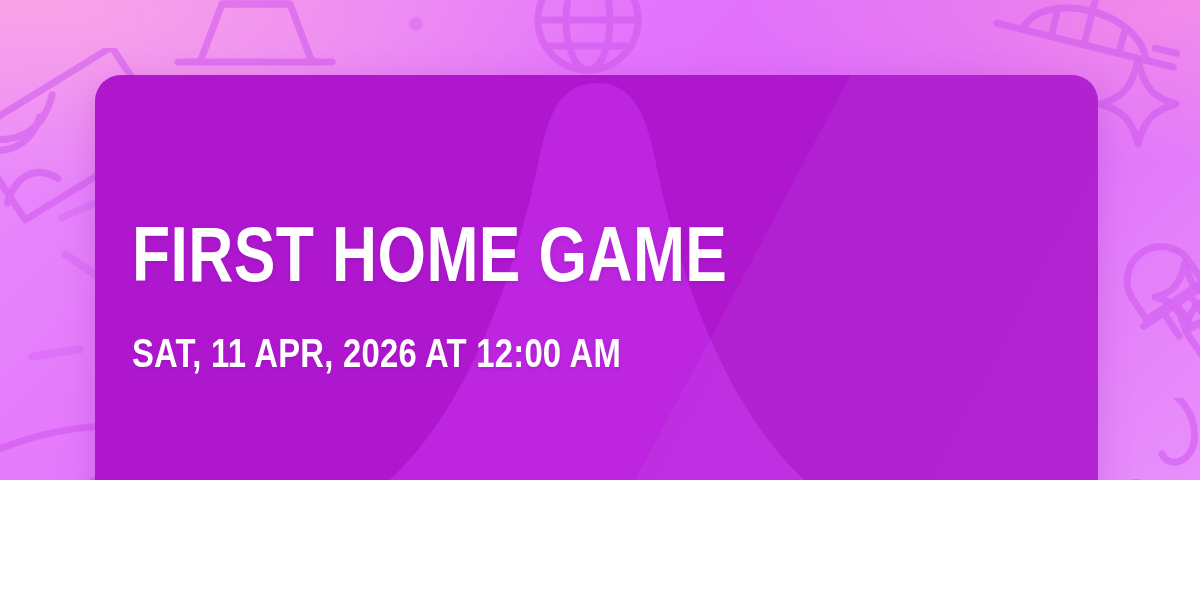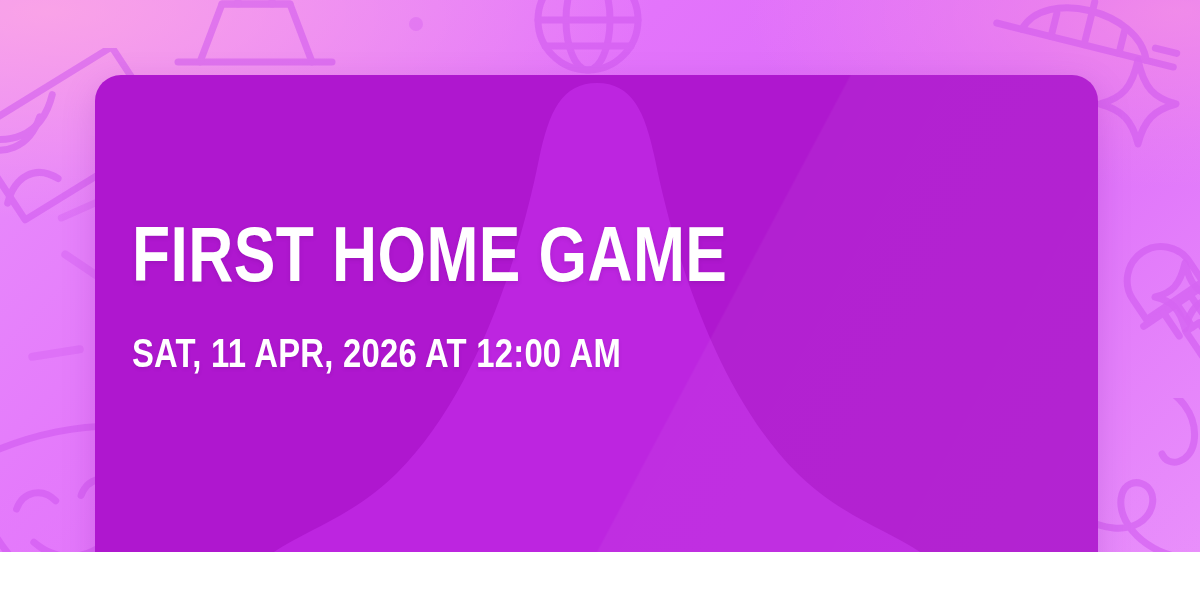--- a/index.html
+++ b/index.html
@@ -10,21 +10,21 @@
     width: 1200px;
     height: 600px;
     overflow: hidden;
     font-family: "Liberation Sans", sans-serif;
   }
 
   
   .poster {
     position: relative;
     width: 1200px;
-    height: 552px;
+    height: 480px;
     overflow: hidden;
     background: #e077fb;
   }
 
   
   .bg-gradient {
     position: absolute;
     inset: 0;
     background:
       radial-gradient(120% 90% at 4% 2%, rgba(255, 170, 225, 0.75) 0%, rgba(255, 170, 225, 0) 42%),

